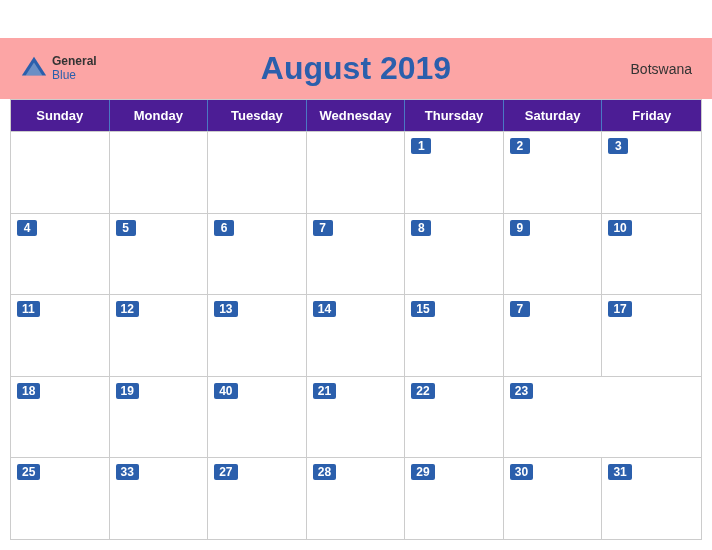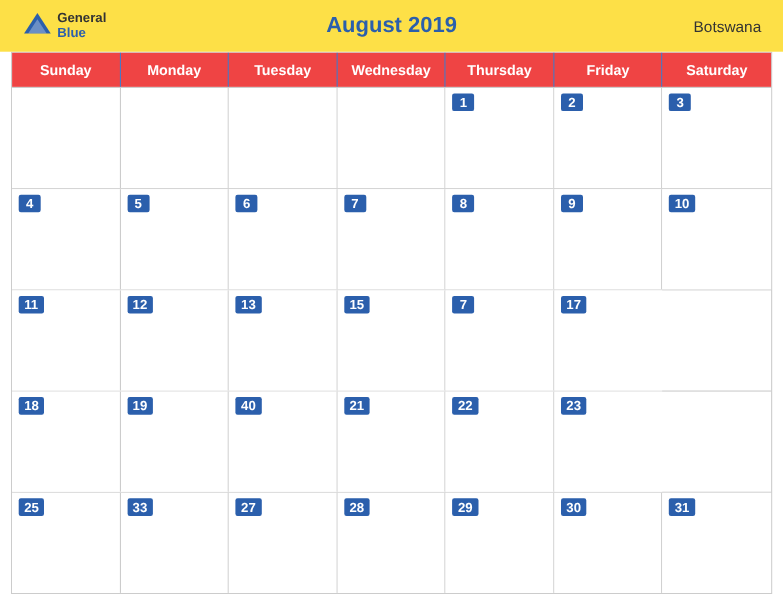--- a/index.html
+++ b/index.html
@@ -11,21 +11,22 @@
       display: flex;
       flex-direction: column;
     }
 
     .header {
       display: flex;
       align-items: center;
       justify-content: center;
       padding: 12px 20px;
       position: relative;
-      background: #fde047;
+      background: #fca5a5;
+      margin-top: 38px;
     }
 
     .logo {
       position: absolute;
       left: 20px;
       top: 50%;
       transform: translateY(-50%);
       display: flex;
       align-items: center;
       gap: 4px;
@@ -39,30 +40,30 @@
 
     .logo-general {
       font-size: 12px;
       color: #333;
       font-weight: bold;
     }
 
     .logo-blue {
       font-size: 12px;
       color: #2b5fac;
-      font-weight: bold;
+      font-weight: normal;
     }
 
     .logo-icon {
       width: 28px;
       height: 28px;
     }
 
     .title {
-      font-size: 20px;
+      font-size: 32px;
       color: #2b5fac;
       font-weight: bold;
     }
 
     .country {
       position: absolute;
       right: 20px;
       top: 50%;
       transform: translateY(-50%);
       font-size: 14px;
@@ -73,21 +74,21 @@
       flex: 1;
       border: 1px solid #ccc;
       margin: 0 10px 10px 10px;
       display: flex;
       flex-direction: column;
     }
 
     .day-headers {
       display: grid;
       grid-template-columns: repeat(7, 1fr);
-      background: #ef4444;
+      background: #4c1d95;
     }
 
     .day-header {
       color: #fff;
       text-align: center;
       padding: 8px 4px;
       font-size: 13px;
       font-weight: bold;
       border-right: 1px solid #4a78c4;
     }
@@ -159,22 +160,22 @@
   <div class="country">Botswana</div>
 </div>
 
 <div class="calendar">
   <div class="day-headers">
     <div class="day-header">Sunday</div>
     <div class="day-header">Monday</div>
     <div class="day-header">Tuesday</div>
     <div class="day-header">Wednesday</div>
     <div class="day-header">Thursday</div>
+    <div class="day-header">Saturday</div>
     <div class="day-header">Friday</div>
-    <div class="day-header">Saturday</div>
   </div>
   <div class="weeks" id="calendar-weeks">
   <div class="week">
         <div class="day-cell empty"><span class="day-number"></span></div>
         <div class="day-cell empty"><span class="day-number"></span></div>
         <div class="day-cell empty"><span class="day-number"></span></div>
         <div class="day-cell empty"><span class="day-number"></span></div>
         <div class="day-cell"><span class="day-number">1</span></div>
         <div class="day-cell"><span class="day-number">2</span></div>
         <div class="day-cell"><span class="day-number">3</span></div>
@@ -185,20 +186,21 @@
         <div class="day-cell"><span class="day-number">6</span></div>
         <div class="day-cell"><span class="day-number">7</span></div>
         <div class="day-cell"><span class="day-number">8</span></div>
         <div class="day-cell"><span class="day-number">9</span></div>
         <div class="day-cell"><span class="day-number">10</span></div>
       </div>
       <div class="week">
         <div class="day-cell"><span class="day-number">11</span></div>
         <div class="day-cell"><span class="day-number">12</span></div>
         <div class="day-cell"><span class="day-number">13</span></div>
+        <div class="day-cell"><span class="day-number">14</span></div>
         <div class="day-cell"><span class="day-number">15</span></div>
         <div class="day-cell"><span class="day-number">7</span></div>
         <div class="day-cell"><span class="day-number">17</span></div>
       </div>
       <div class="week">
         <div class="day-cell"><span class="day-number">18</span></div>
         <div class="day-cell"><span class="day-number">19</span></div>
         <div class="day-cell"><span class="day-number">40</span></div>
         <div class="day-cell"><span class="day-number">21</span></div>
         <div class="day-cell"><span class="day-number">22</span></div>

